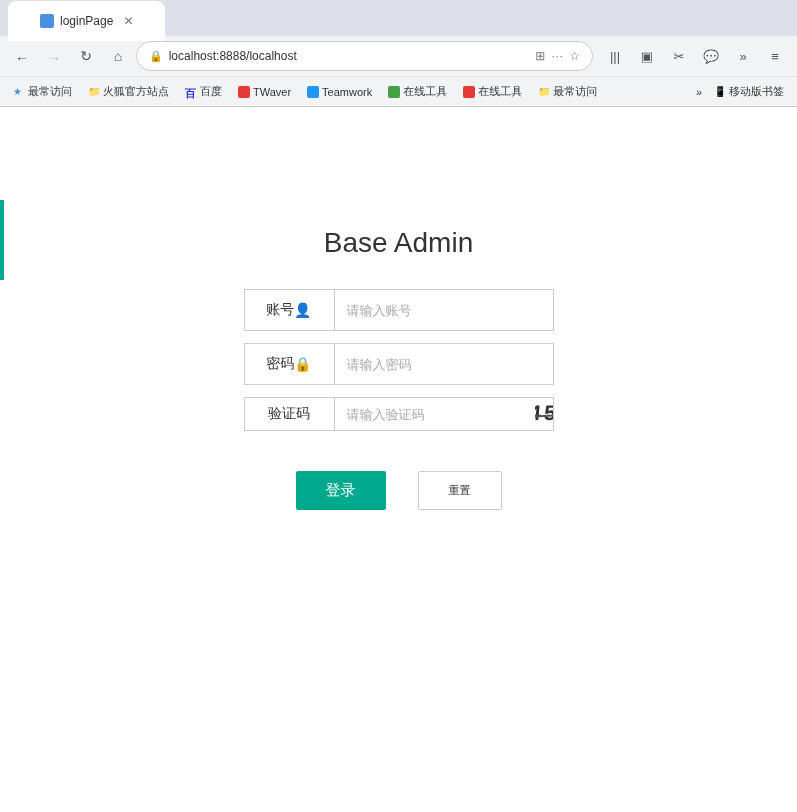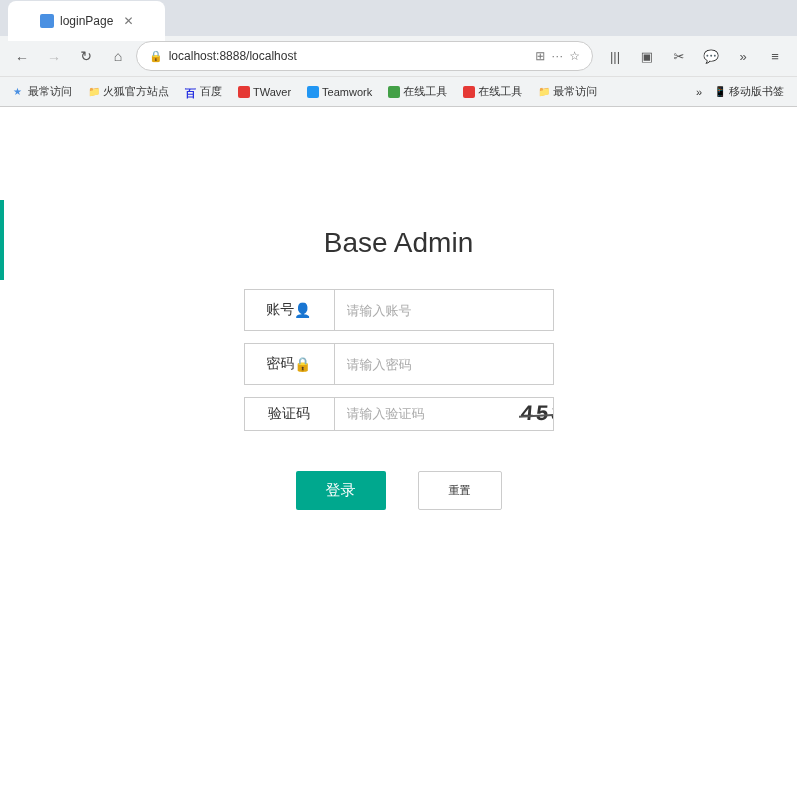--- a/index.html
+++ b/index.html
@@ -266,21 +266,20 @@
 
     .captcha-input {
       flex: 1;
       border: none;
       outline: none;
       padding: 0 12px;
       font-size: 13px;
       color: #ef4444;
       background: transparent;
       height: 100%;
-      font-family: Liberation Serif, serif;
     }
 
     .captcha-input::placeholder { color: #aaa; }
 
     .captcha-image {
       width: 80px;
       height: 40px;
       display: flex;
       align-items: center;
       justify-content: center;

